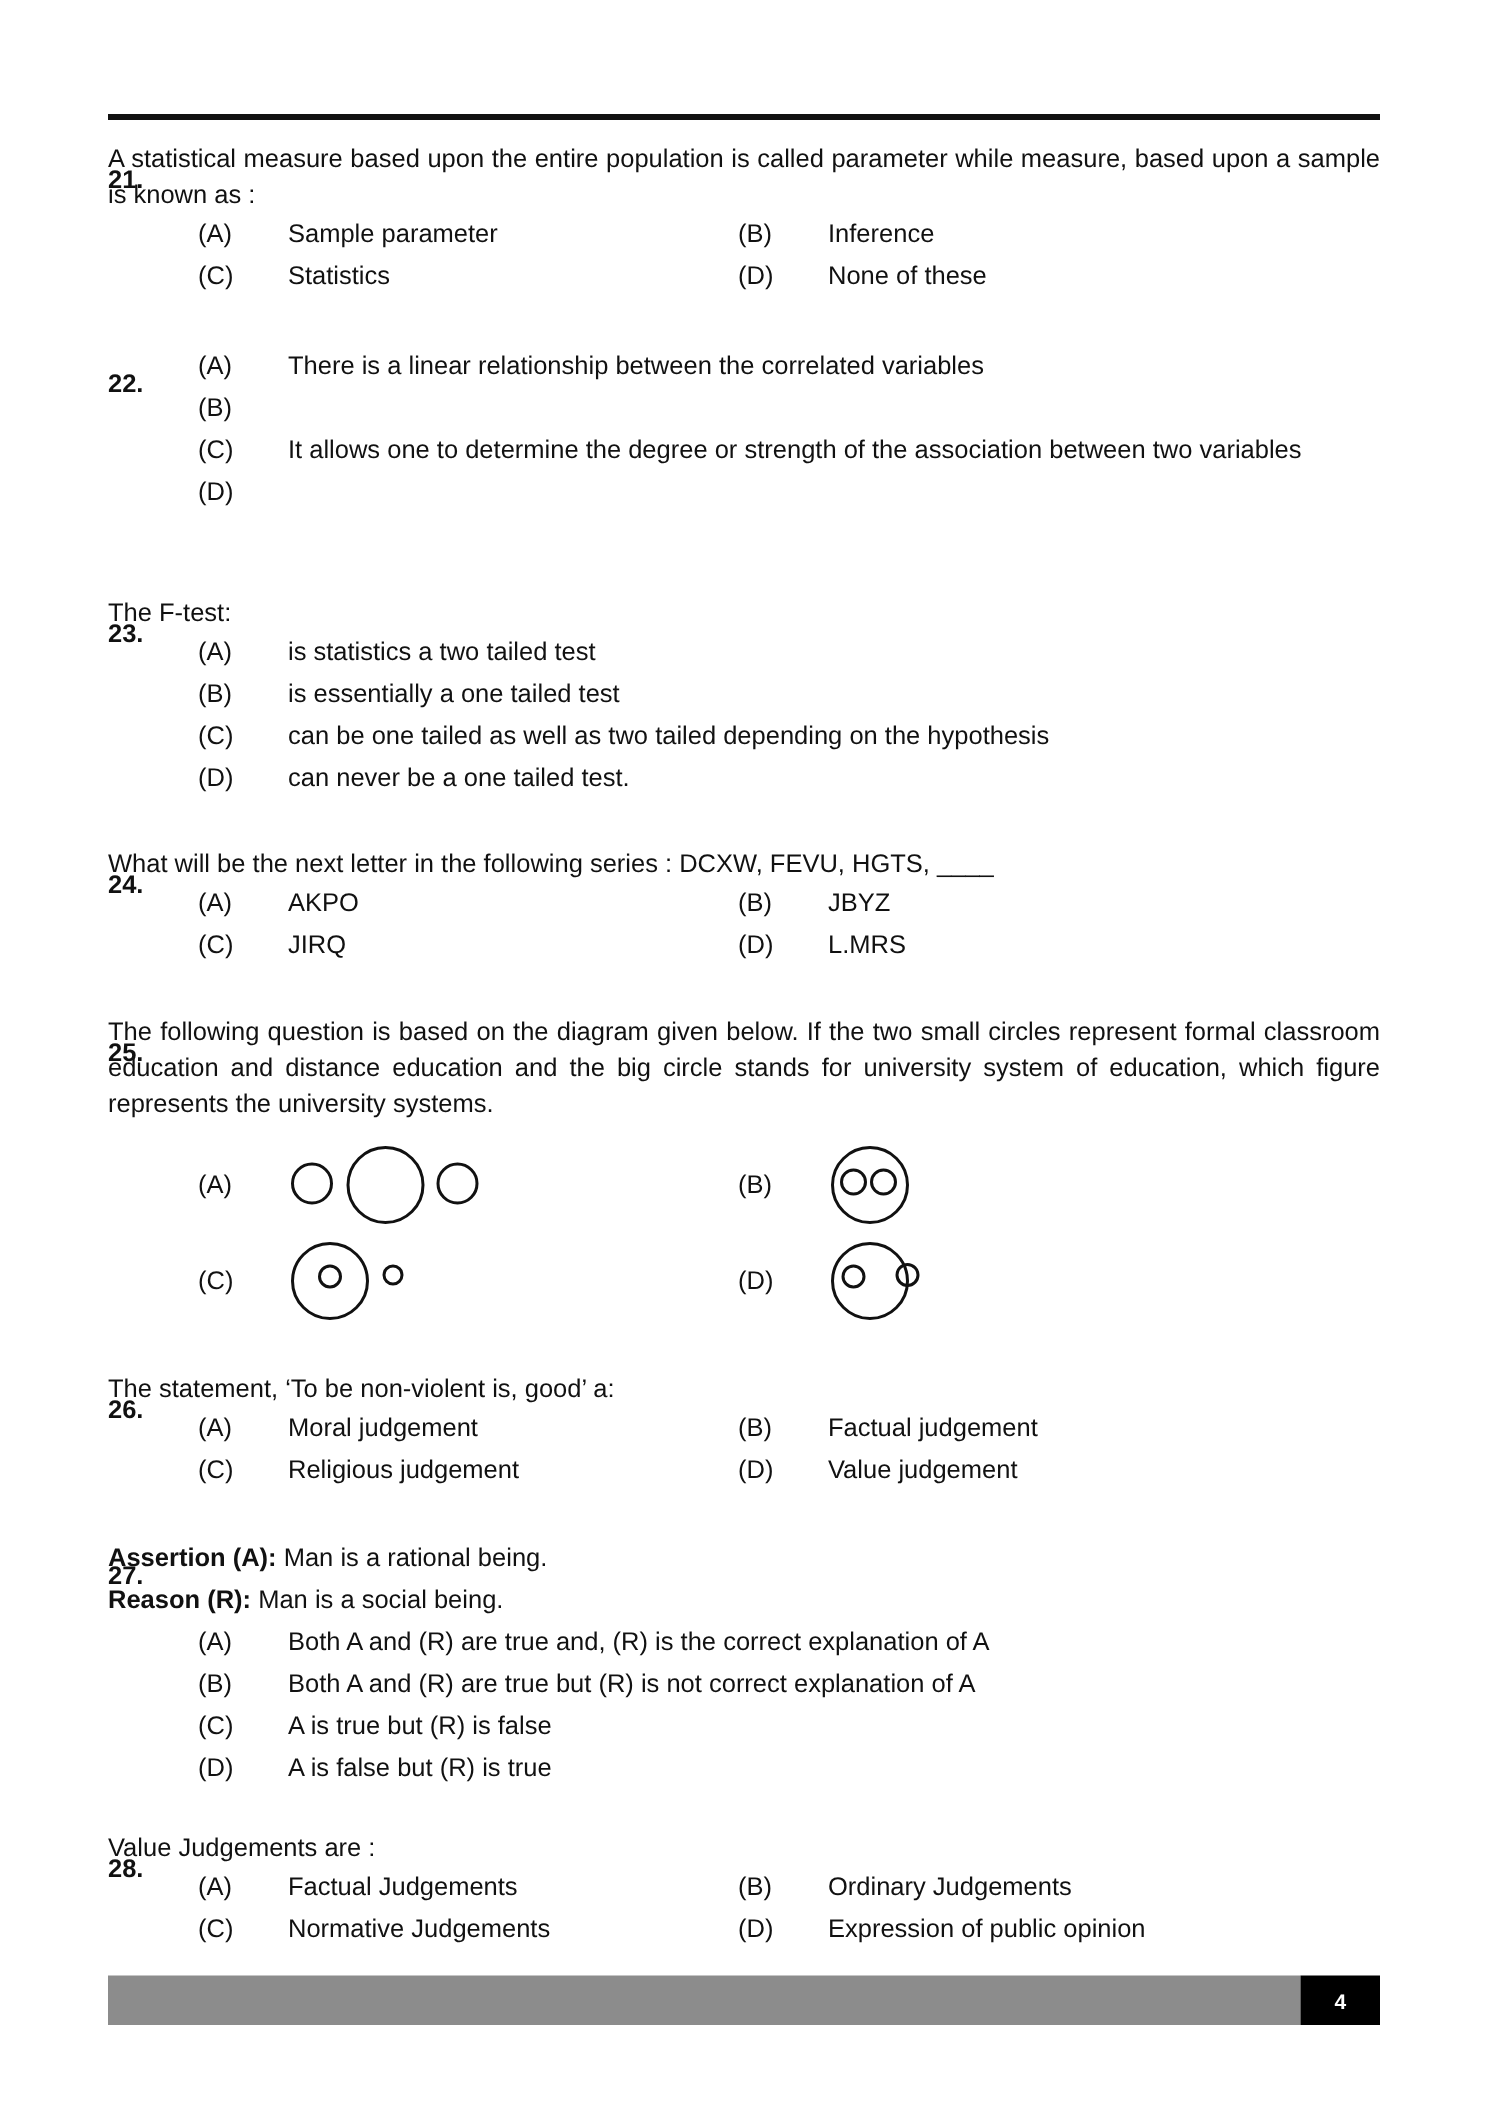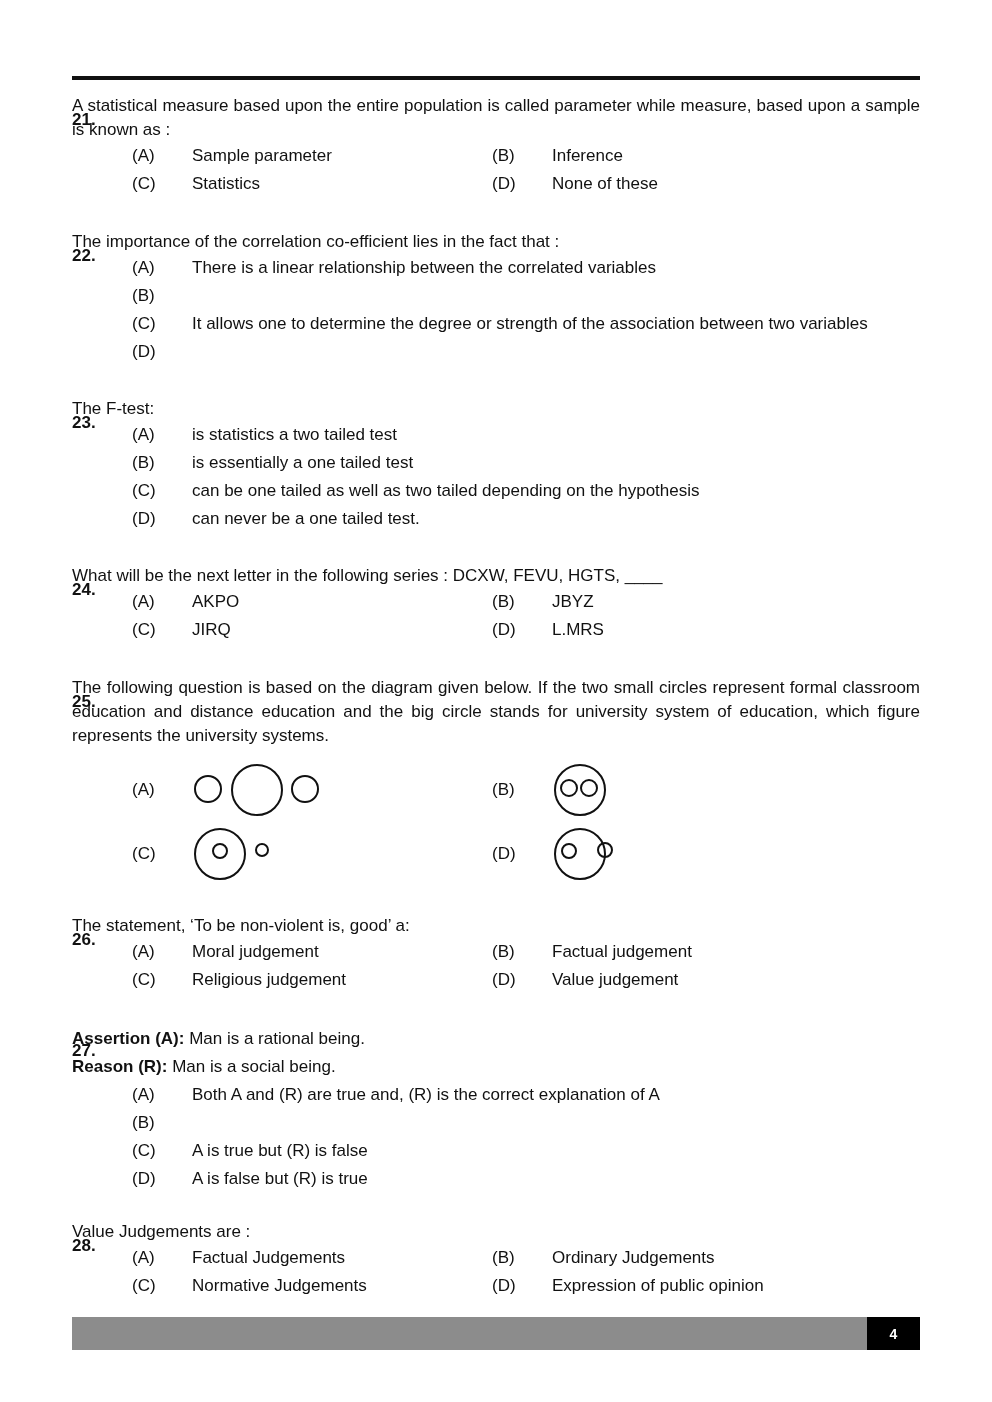--- a/index.html
+++ b/index.html
@@ -46,21 +46,20 @@
       <div class="opt">
           <span class="olabel">(D)</span>
           <span>None of these</span>
         </div>
     </div>
   </div>
 </div>
 
 <div class="q" style="top:230px">
   <div class="qnum">22.</div>
-  <div class="qtext">The importance of the correlation co-efficient lies in the fact that :</div>
   <div class="opts">
     <div class="row">
         <div class="opt full">
           <span class="olabel">(A)</span>
           <span>There is a linear relationship between the correlated variables</span>
         </div>
       </div>
     <div class="row">
         <div class="opt full">
           <span class="olabel">(B)</span>
@@ -215,20 +214,21 @@
   <div class="opts">
     <div class="row">
         <div class="opt full">
           <span class="olabel">(A)</span>
           <span>Both A and (R) are true and, (R) is the correct explanation of A</span>
         </div>
       </div>
     <div class="row">
         <div class="opt full">
           <span class="olabel">(B)</span>
+          <span>Both A and (R) are true but (R) is not correct explanation of A</span>
         </div>
       </div>
     <div class="row">
         <div class="opt full">
           <span class="olabel">(C)</span>
           <span>A is true but (R) is false</span>
         </div>
       </div>
     <div class="row">
         <div class="opt full">

